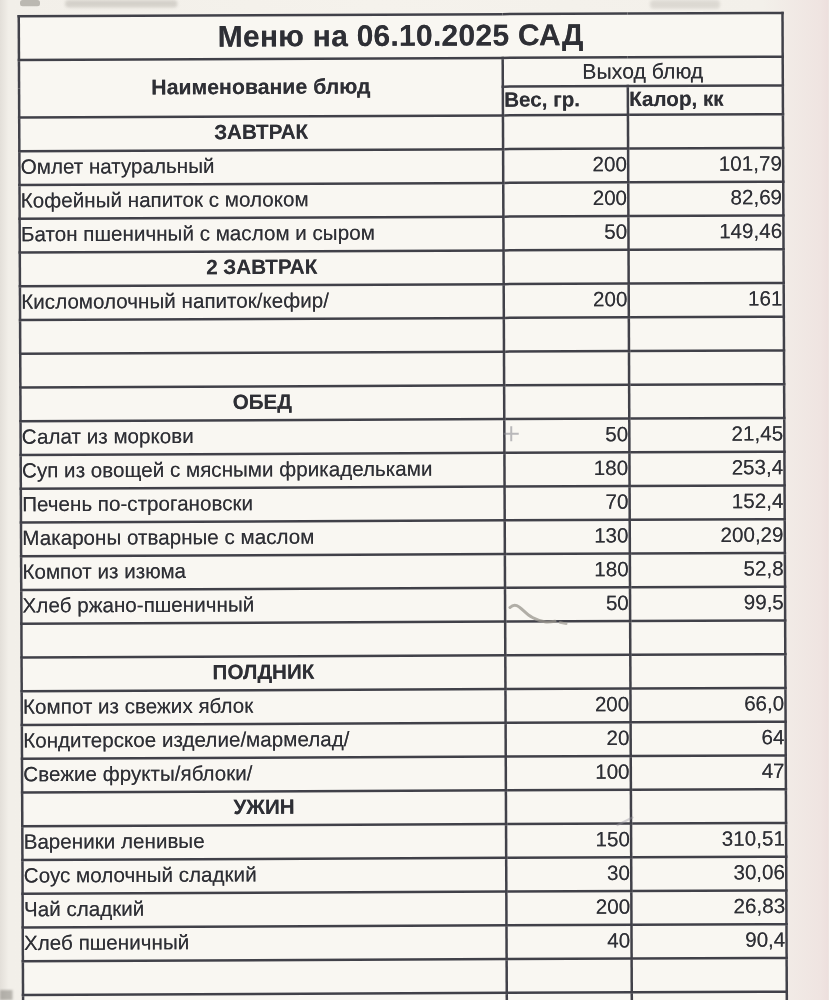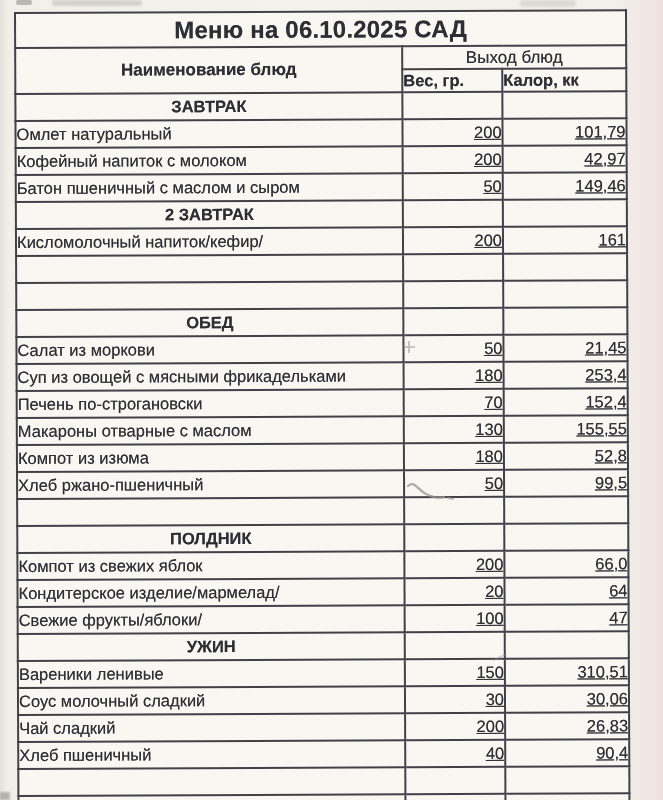--- a/index.html
+++ b/index.html
@@ -35,21 +35,21 @@
     text-align:center;font-weight:bold;font-size:17px;
   }
   td.out-hdr{
     height:21px;text-align:center;font-weight:normal;font-size:17px;
   }
   td.sub-hdr{
     height:21px;text-align:left;font-weight:bold;font-size:16.5px;padding-left:5px;margin-left:24px;
   }
   tbody tr td{height:25px;font-size:16.5px;}
   td.cell-name{text-align:left;padding-left:5px;}
-  td.cell-num{text-align:right;padding-right:7px;text-decoration:underline;}
+  td.cell-num{text-align:right;padding-right:7px;}
   tr.row-section td.cell-name{text-align:center;font-weight:bold;padding-left:0;}
   tr.row-total td{height:27px;}
   
   .smudge{position:absolute;pointer-events:none;}
   .sm-1{left:16px;top:0;width:16px;height:5px;background:#8f8c85;opacity:.55;border-radius:2px;filter:blur(.6px);}
   .sm-2{left:52px;top:0;width:90px;height:6px;background:#b7b3ac;opacity:.5;border-radius:3px;filter:blur(1.2px);}
   .sm-3{left:520px;top:0;width:56px;height:7px;background:#c2beb7;opacity:.45;border-radius:3px;filter:blur(1.3px);}
   .sm-4{left:0;top:792px;width:10px;height:8px;background:#7d7a74;opacity:.5;filter:blur(.8px);}
   .scribble{position:absolute;left:404px;top:478px;pointer-events:none;opacity:.75;}
   .plus-mark{position:absolute;left:402px;top:340px;pointer-events:none;opacity:.55;}
@@ -87,21 +87,21 @@
             <td class="cell-num"></td>
           </tr>
           <tr class="row-item">
             <td class="cell-name">Омлет натуральный</td>
             <td class="cell-num">200</td>
             <td class="cell-num">101,79</td>
           </tr>
           <tr class="row-item">
             <td class="cell-name">Кофейный напиток с молоком</td>
             <td class="cell-num">200</td>
-            <td class="cell-num">42,97</td>
+            <td class="cell-num">82,69</td>
           </tr>
           <tr class="row-item">
             <td class="cell-name">Батон пшеничный с маслом и сыром</td>
             <td class="cell-num">50</td>
             <td class="cell-num">149,46</td>
           </tr>
           <tr class="row-section">
             <td class="cell-name">2 ЗАВТРАК</td>
             <td class="cell-num"></td>
             <td class="cell-num"></td>
@@ -137,21 +137,21 @@
             <td class="cell-num">253,4</td>
           </tr>
           <tr class="row-item">
             <td class="cell-name">Печень по-строгановски</td>
             <td class="cell-num">70</td>
             <td class="cell-num">152,4</td>
           </tr>
           <tr class="row-item">
             <td class="cell-name">Макароны отварные с маслом</td>
             <td class="cell-num">130</td>
-            <td class="cell-num">155,55</td>
+            <td class="cell-num">200,29</td>
           </tr>
           <tr class="row-item">
             <td class="cell-name">Компот из изюма</td>
             <td class="cell-num">180</td>
             <td class="cell-num">52,8</td>
           </tr>
           <tr class="row-item">
             <td class="cell-name">Хлеб ржано-пшеничный</td>
             <td class="cell-num">50</td>
             <td class="cell-num">99,5</td>

